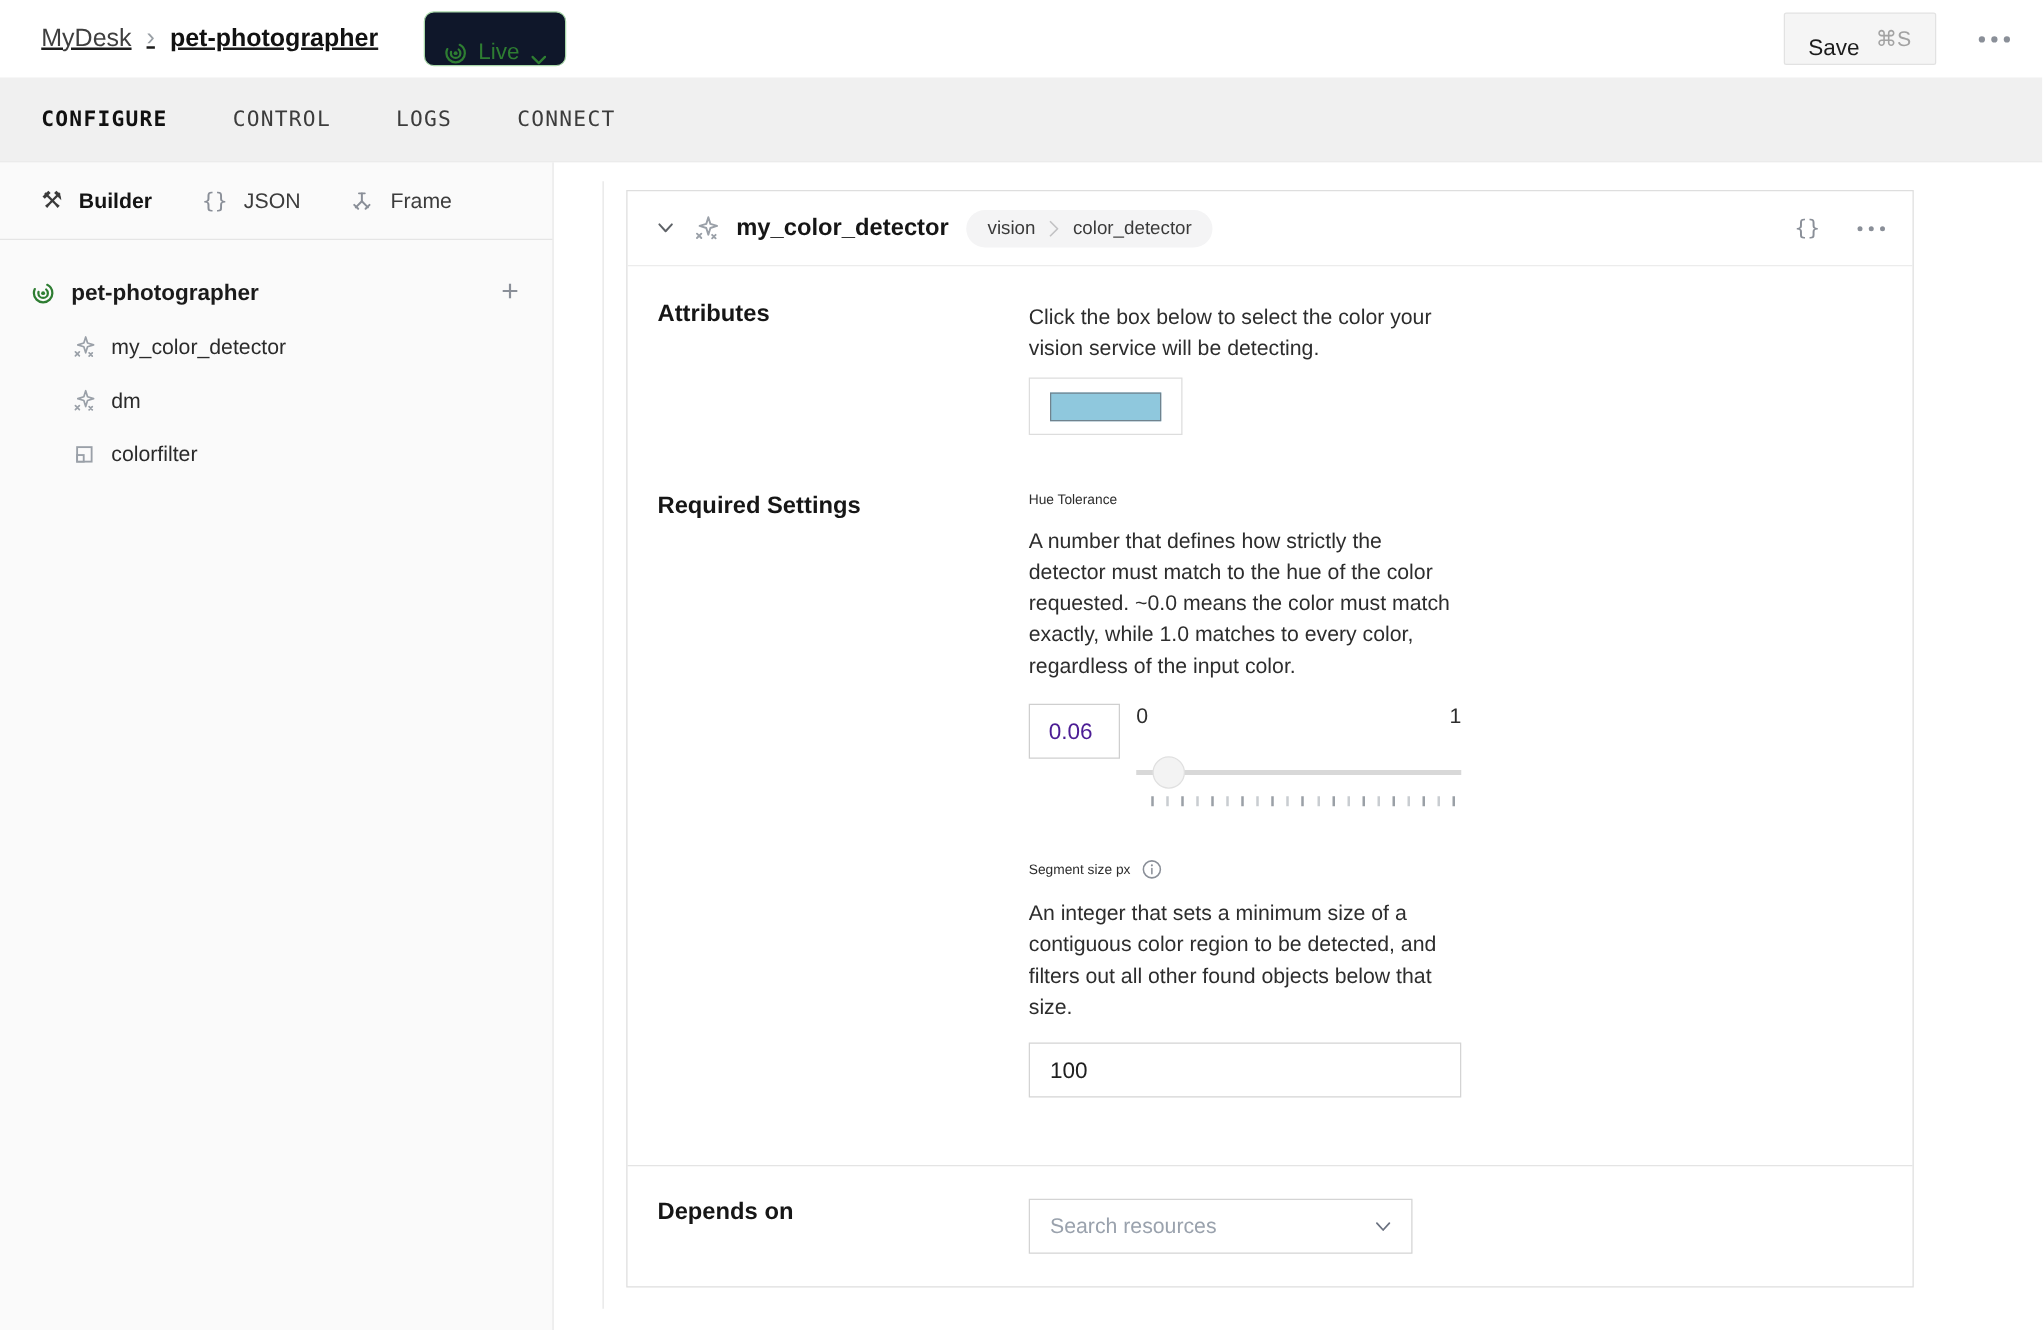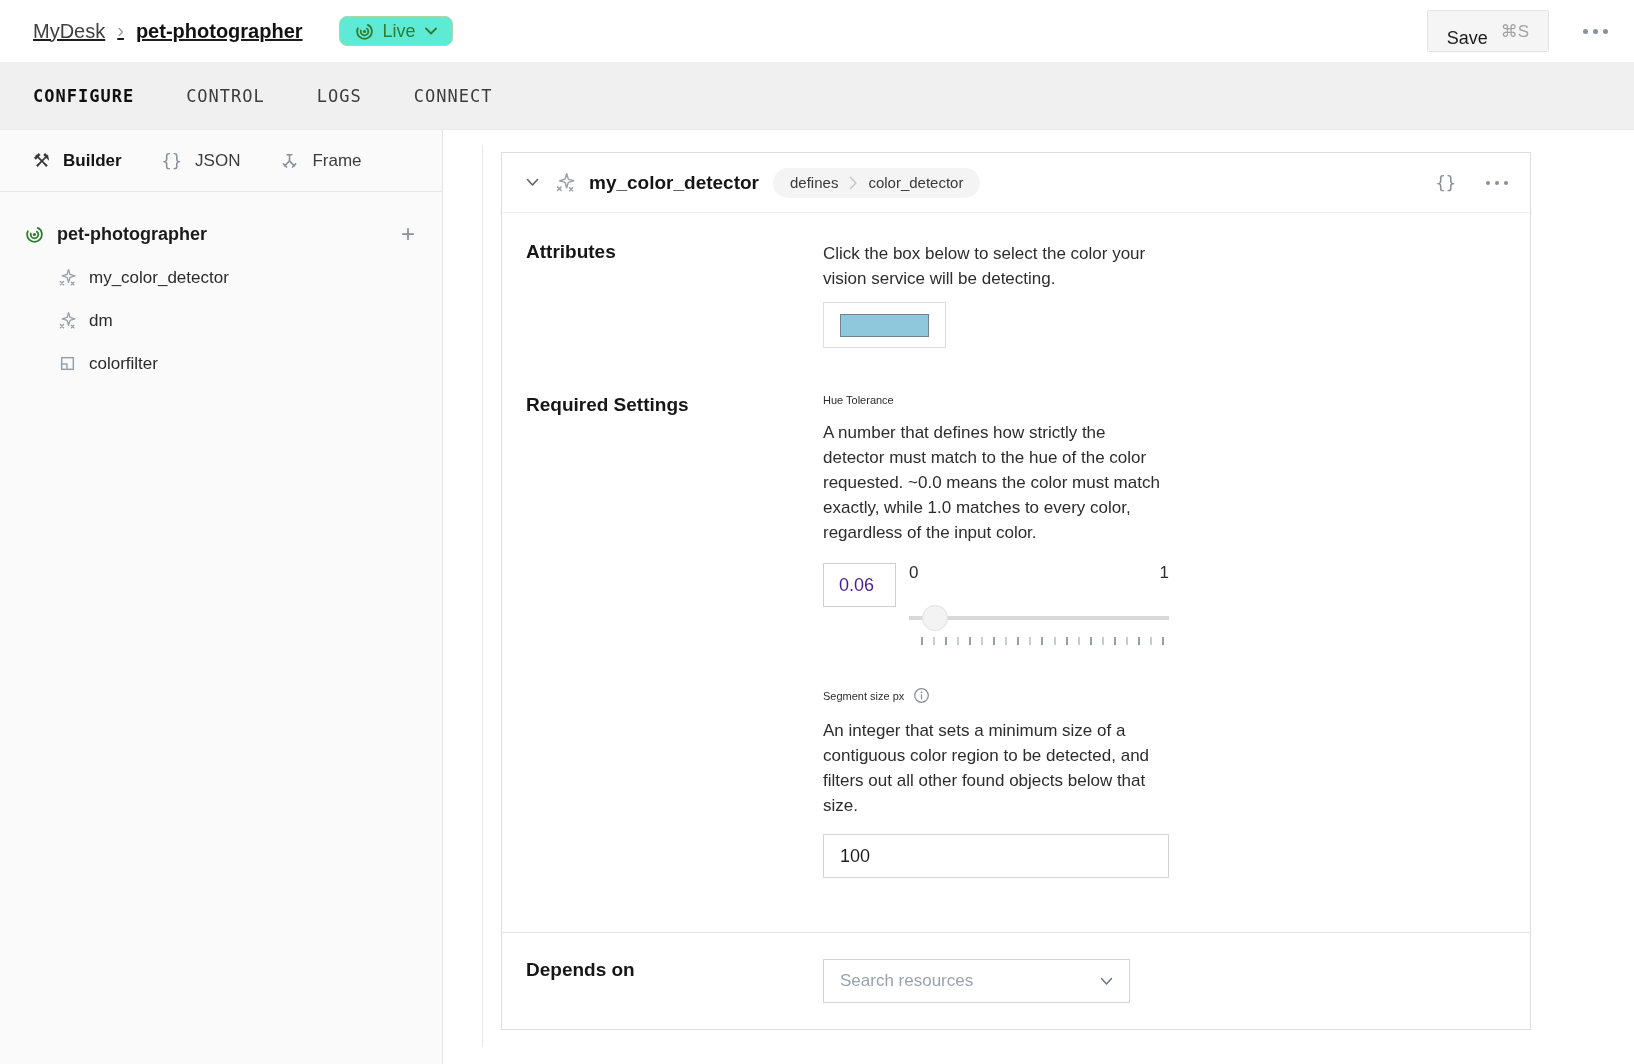--- a/index.html
+++ b/index.html
@@ -6,22 +6,22 @@
   html,body { width:1634px; height:1064px; }
   body { font-family:"Liberation Sans","DejaVu Sans",sans-serif; background:#fff; color:#1d1d1d; }
   .app { position:relative; width:1634px; height:1064px; overflow:hidden; background:#fff; }
 
   
   .header { height:62px; display:flex; align-items:center; padding:0 26px 0 33px; background:#fff; }
   .crumb { display:flex; align-items:center; gap:12px; font-size:20px;text-decoration:underline; }
   .crumb-parent { color:#3f3f3f; }
   .crumb-sep { color:#9aa0a6; font-size:20px; transform:translateY(-1px); }
   .crumb-current { font-weight:700; color:#121212; }
-  .live-pill { margin-left:36px; display:flex; align-items:center; gap:9px; height:30px; padding:0 15px;
-               background:#5eead4; border:1px solid #a9d8a9; border-radius:8px; cursor:pointer; }
+  .live-pill { margin-left:36px; display:flex; align-items:flex-end; gap:9px; height:44px; padding:0 15px;
+               background:#0f172a; border:1px solid #a9d8a9; border-radius:8px; cursor:pointer; }
   .live-pill .live-label { color:#2e7d32; font-size:18px; }
   .hspacer { flex:1; }
   .save-btn { display:flex; align-items:center; gap:13px; height:42px; padding:0 19px;
               background:#f5f5f5; border:1px solid #e2e2e2; border-radius:2px; cursor:pointer; }
   .save-label { font-size:18px; color:#1c1c1c;margin-top:15px; }
   .save-shortcut { font-size:17px; color:#a3a3a3; }
   .dots { display:flex; gap:5px; align-items:center; }
   .dots i { width:5px; height:5px; border-radius:50%; background:#8a8f98; }
   .header .dots { margin-left:34px; cursor:pointer; }
 
@@ -239,21 +239,21 @@
           <span class="icon sparkle">
             <svg width="21" height="21" viewBox="0 0 18 18" fill="none" stroke="#9aa0a8" stroke-width="1.3" stroke-linejoin="round" stroke-linecap="round">
               <path d="M10 1.5 L11.4 6.1 L16 7.5 L11.4 8.9 L10 13.5 L8.6 8.9 L4 7.5 L8.6 6.1 Z"></path>
               <path d="M2.2 12.8 l3 3 M5.2 12.8 l-3 3"></path>
                 <path d="M12.6 13.6 l2.4 2.4 M15 13.6 l-2.4 2.4"></path>
             </svg>
           </span>
           <span class="card-title">my_color_detector</span>
 
           <span class="type-badge">
-            <span>defines</span>
+            <span>vision</span>
             <span class="badge-sep icon">
               <svg width="8" height="14" viewBox="0 0 8 14">
                   <polyline points="1,1 7,7 1,13" fill="none" stroke="#c2c2c4" stroke-width="1.3"></polyline>
                 </svg>
             </span>
             <span>color_detector</span>
           </span>
 
           <div class="hspacer"></div>
           <span class="hdr-json">{}</span>

